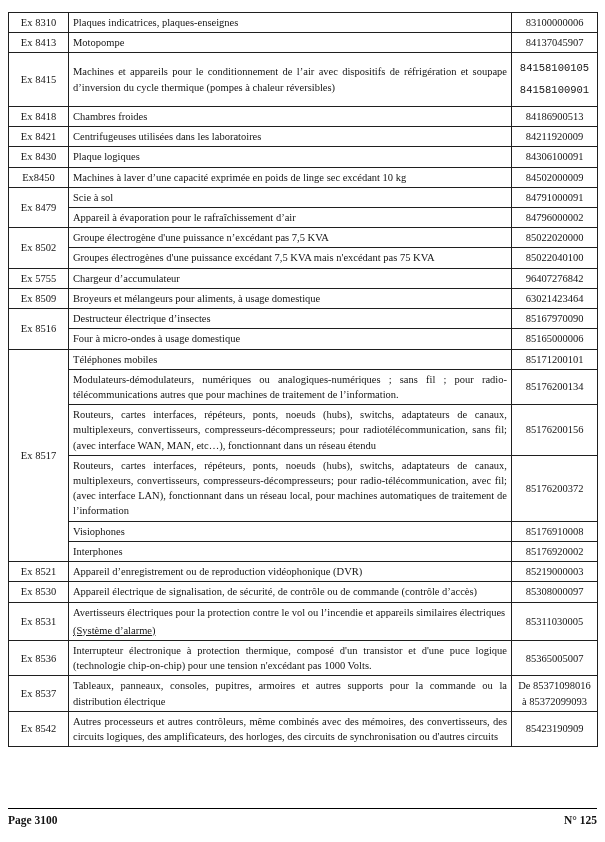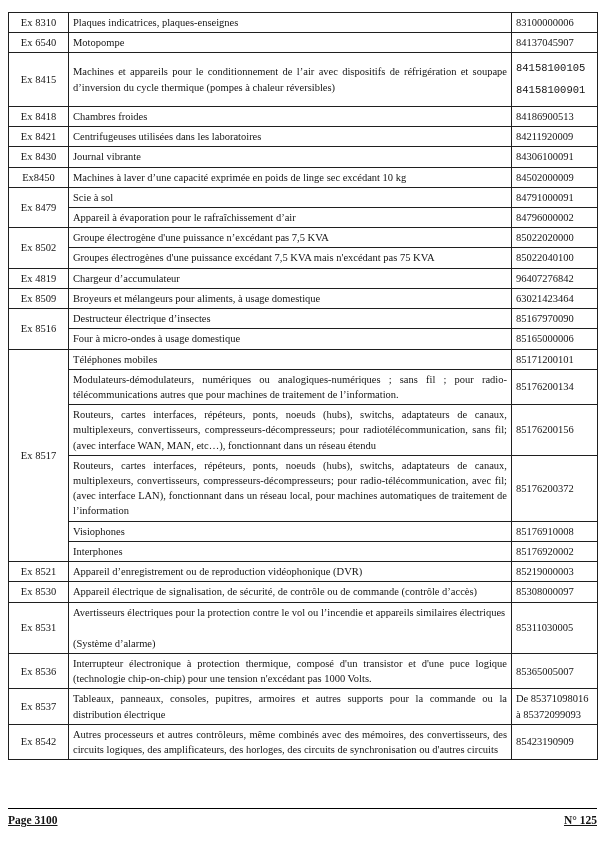--- a/index.html
+++ b/index.html
@@ -16,33 +16,33 @@
   .doc-table td{
     border:1px solid #1f1f1f;
     font-size:10.5px;line-height:1.45;
     padding:2px 4px;vertical-align:middle;
     word-wrap:break-word;
   }
   td.col-heading{
     text-align:center;padding:2px 1px;white-space:nowrap;
   }
   td.col-desc{}
-  td.col-num{text-align:left;}
+  td.col-num{text-align:center;}
   .para{text-align:justify;}
-  .para + .para{margin-top:16px;}
+  .para + .para{margin-top:3px;text-decoration:underline;}
   .code-line{}
   td.col-num.multi .code-line{margin:6px 0;font-family:Liberation Mono, monospace;}
   .footer-rule{
     position:absolute;left:8px;top:808px;width:589px;height:0;
     border-top:1.6px solid #000;
   }
   .footer{
     position:absolute;left:8px;top:814px;width:589px;
     display:flex;justify-content:space-between;align-items:baseline;
-    font-size:11.5px;font-weight:bold;text-decoration:underline;
+    font-size:11.5px;font-weight:bold;
   }
   .footer .journal{font-style:italic;}
 </style>
 </head>
 <body>
 
 <div>
 
   <table class="doc-table">
     <colgroup>
@@ -54,21 +54,21 @@
         <tr>
           <td class="col-heading" rowspan="1">Ex 8310</td>
           <td class="col-desc">
             <div class="para">Plaques indicatrices, plaques-enseignes</div>
           </td>
           <td class="col-num">
             <div class="code-line">83100000006</div>
           </td>
         </tr>
         <tr>
-          <td class="col-heading" rowspan="1">Ex 6540</td>
+          <td class="col-heading" rowspan="1">Ex 8413</td>
           <td class="col-desc">
             <div class="para">Motopompe</div>
           </td>
           <td class="col-num">
             <div class="code-line">84137045907</div>
           </td>
         </tr>
         <tr>
           <td class="col-heading" rowspan="1">Ex 8415</td>
           <td class="col-desc">
@@ -93,21 +93,21 @@
           <td class="col-desc">
             <div class="para">Centrifugeuses utilisées dans les laboratoires</div>
           </td>
           <td class="col-num">
             <div class="code-line">84211920009</div>
           </td>
         </tr>
         <tr>
           <td class="col-heading" rowspan="1">Ex 8430</td>
           <td class="col-desc">
-            <div class="para">Journal vibrante</div>
+            <div class="para">Plaque logiques</div>
           </td>
           <td class="col-num">
             <div class="code-line">84306100091</div>
           </td>
         </tr>
         <tr>
           <td class="col-heading" rowspan="1">Ex8450</td>
           <td class="col-desc">
             <div class="para">Machines à laver d’une capacité exprimée en poids de linge sec excédant 10 kg</div>
           </td>
@@ -143,21 +143,21 @@
         </tr>
         <tr>
           <td class="col-desc">
             <div class="para">Groupes électrogènes d'une puissance excédant 7,5 KVA mais n'excédant pas 75 KVA</div>
           </td>
           <td class="col-num">
             <div class="code-line">85022040100</div>
           </td>
         </tr>
         <tr>
-          <td class="col-heading" rowspan="1">Ex 4819</td>
+          <td class="col-heading" rowspan="1">Ex 5755</td>
           <td class="col-desc">
             <div class="para">Chargeur d’accumulateur</div>
           </td>
           <td class="col-num">
             <div class="code-line">96407276842</div>
           </td>
         </tr>
         <tr>
           <td class="col-heading" rowspan="1">Ex 8509</td>
           <td class="col-desc">

